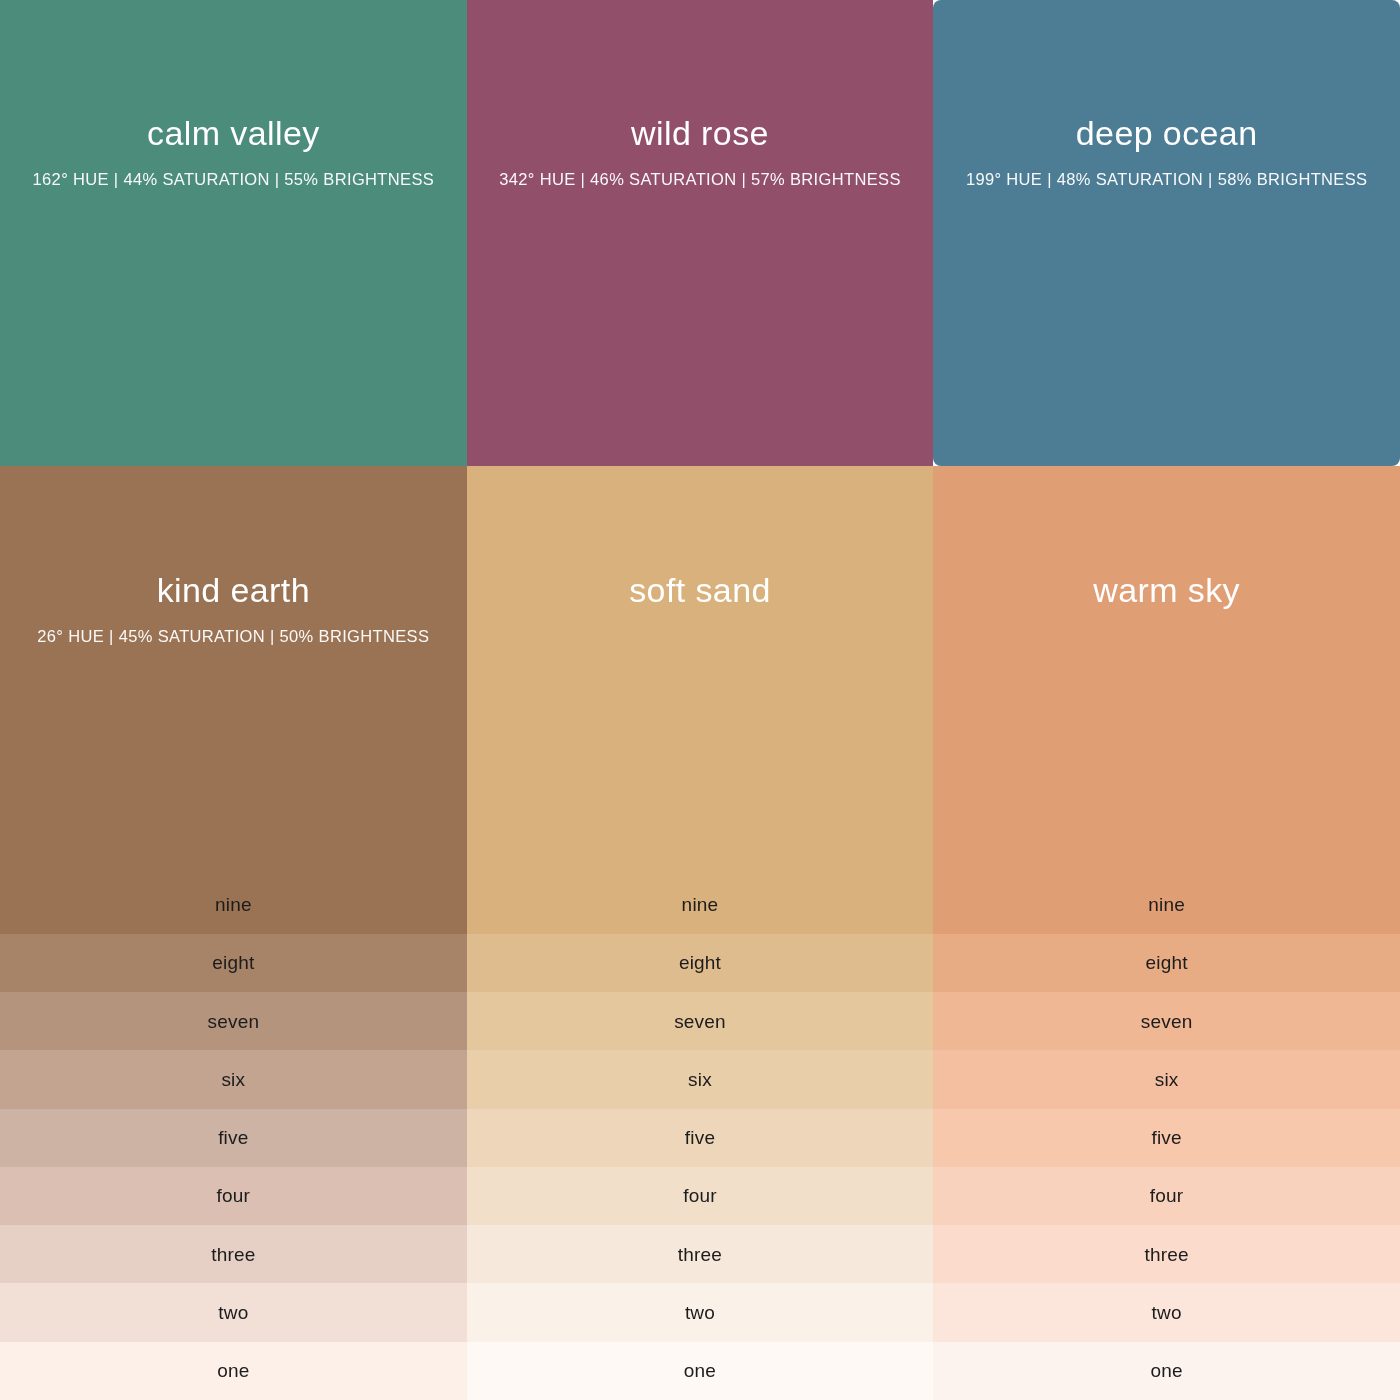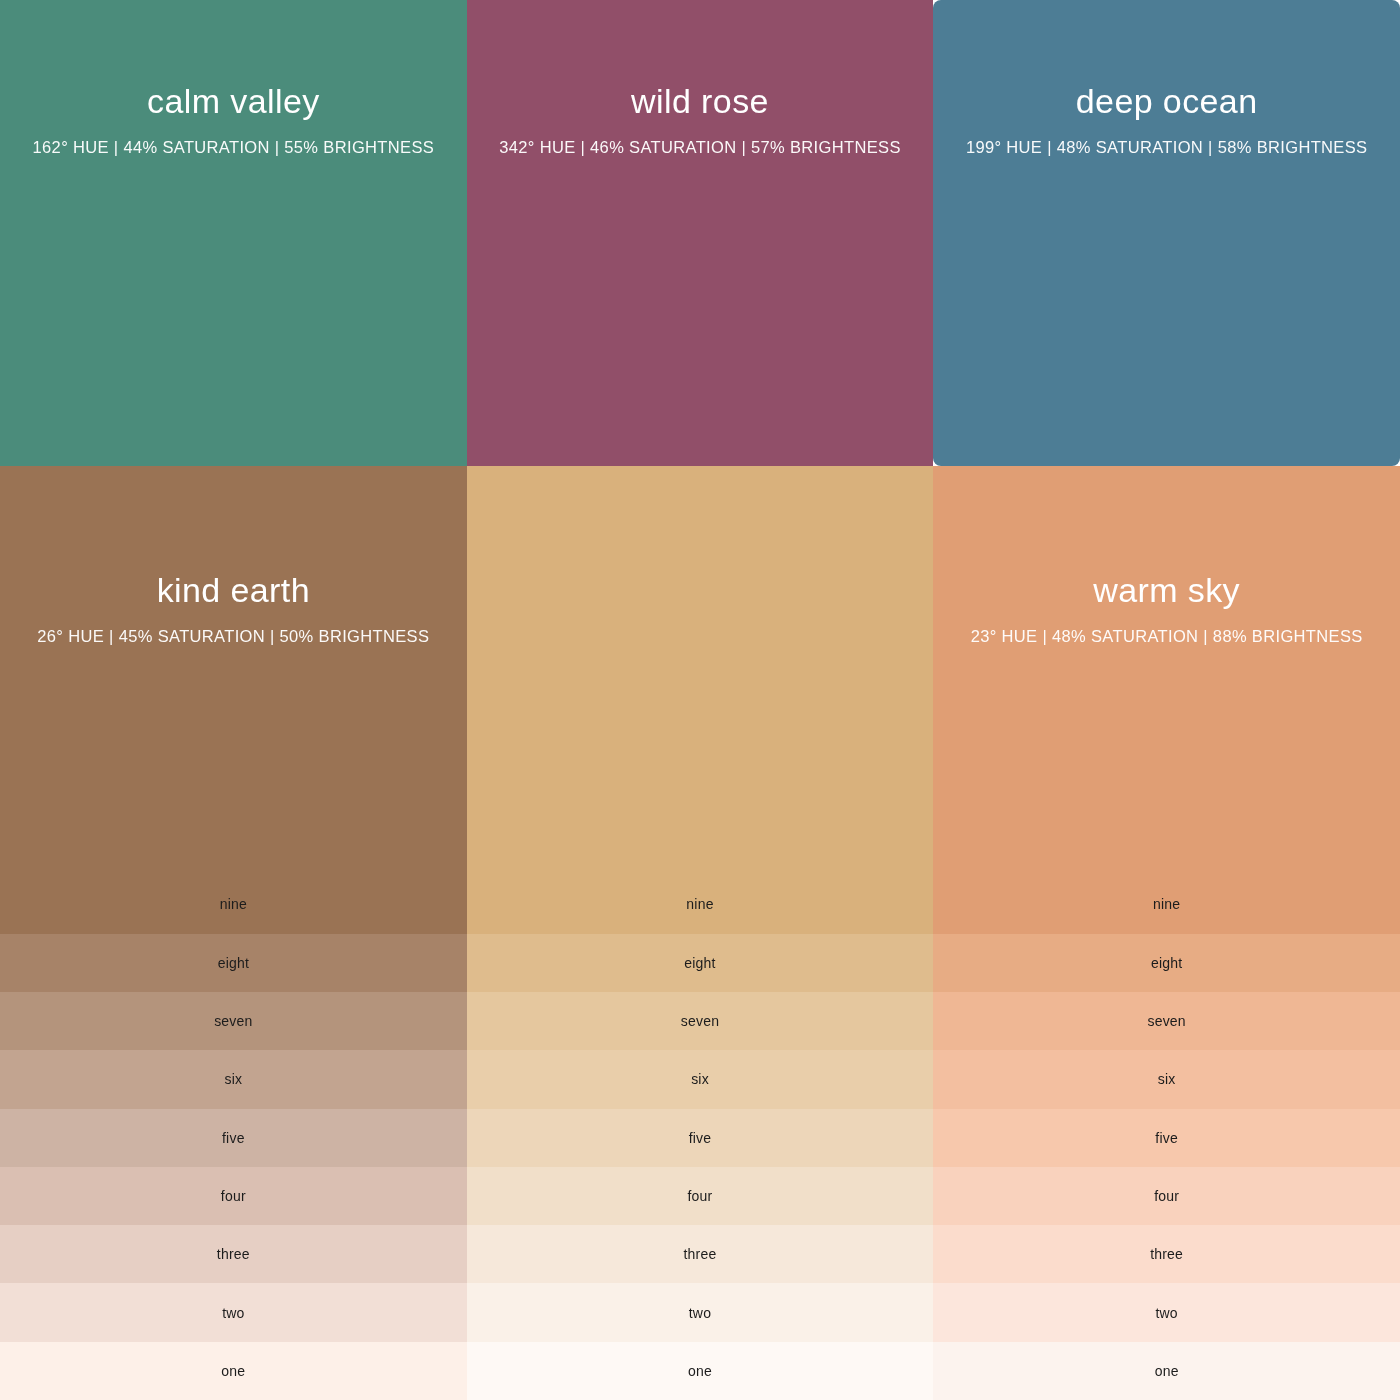--- a/index.html
+++ b/index.html
@@ -26,21 +26,21 @@
     position: relative;
     overflow: hidden;
     display: flex;
     flex-direction: column;
   }
 
   
   .swatch-header {
     width: 100%;
     box-sizing: border-box;
-    padding-top: 83px;
+    padding-top: 115px;
     text-align: center;
     pointer-events: none;
     flex: 0 0 auto;
   }
   .swatch.row-bottom .swatch-header {
     padding-top: 106px;
   }
 
   .swatch-name {
     font-family: "Liberation Sans", sans-serif;
@@ -75,21 +75,21 @@
   .tint-row {
     height: 58.3px;
     display: flex;
     align-items: center;
     justify-content: center;
   }
 
   .tint-label {
     font-family: "Liberation Sans", sans-serif;
     font-weight: 400;
-    font-size: 14px;
+    font-size: 19px;
     letter-spacing: 0.2px;
     color: #1c1c1c;
     line-height: 1;
   }
 </style>
 </head>
 <body>
 
 <div id="palette-grid">
     <div class="swatch row-top" style="background: rgb(75, 140, 123);">
@@ -140,20 +140,21 @@
         <div class="tint-row" style="background: rgb(242, 223, 214);">
           <span class="tint-label">two</span>
         </div>
         <div class="tint-row" style="background: rgb(253, 240, 232);">
           <span class="tint-label">one</span>
         </div>
       </div>
     </div>
     <div class="swatch row-bottom" style="background: rgb(217, 177, 124);">
       <div class="swatch-header">
+        <div class="swatch-name">soft sand</div>
       </div>
       <div class="tint-stack">
         <div class="tint-row" style="background: rgb(217, 177, 124);">
           <span class="tint-label">nine</span>
         </div>
         <div class="tint-row" style="background: rgb(223, 188, 141);">
           <span class="tint-label">eight</span>
         </div>
         <div class="tint-row" style="background: rgb(229, 199, 158);">
           <span class="tint-label">seven</span>
@@ -174,21 +175,20 @@
           <span class="tint-label">two</span>
         </div>
         <div class="tint-row" style="background: rgb(254, 249, 245);">
           <span class="tint-label">one</span>
         </div>
       </div>
     </div>
     <div class="swatch row-bottom" style="background: rgb(224, 158, 116);">
       <div class="swatch-header">
         <div class="swatch-name">warm sky</div>
-        <div class="swatch-meta">23° HUE  |  48% SATURATION  |  88% BRIGHTNESS</div>
       </div>
       <div class="tint-stack">
         <div class="tint-row" style="background: rgb(224, 158, 116);">
           <span class="tint-label">nine</span>
         </div>
         <div class="tint-row" style="background: rgb(231, 172, 132);">
           <span class="tint-label">eight</span>
         </div>
         <div class="tint-row" style="background: rgb(239, 183, 148);">
           <span class="tint-label">seven</span>

